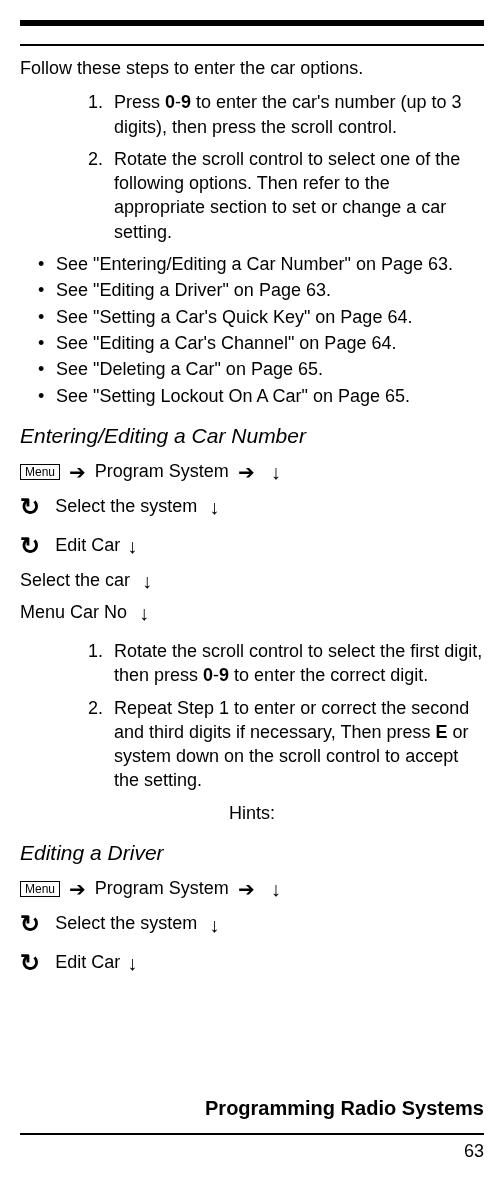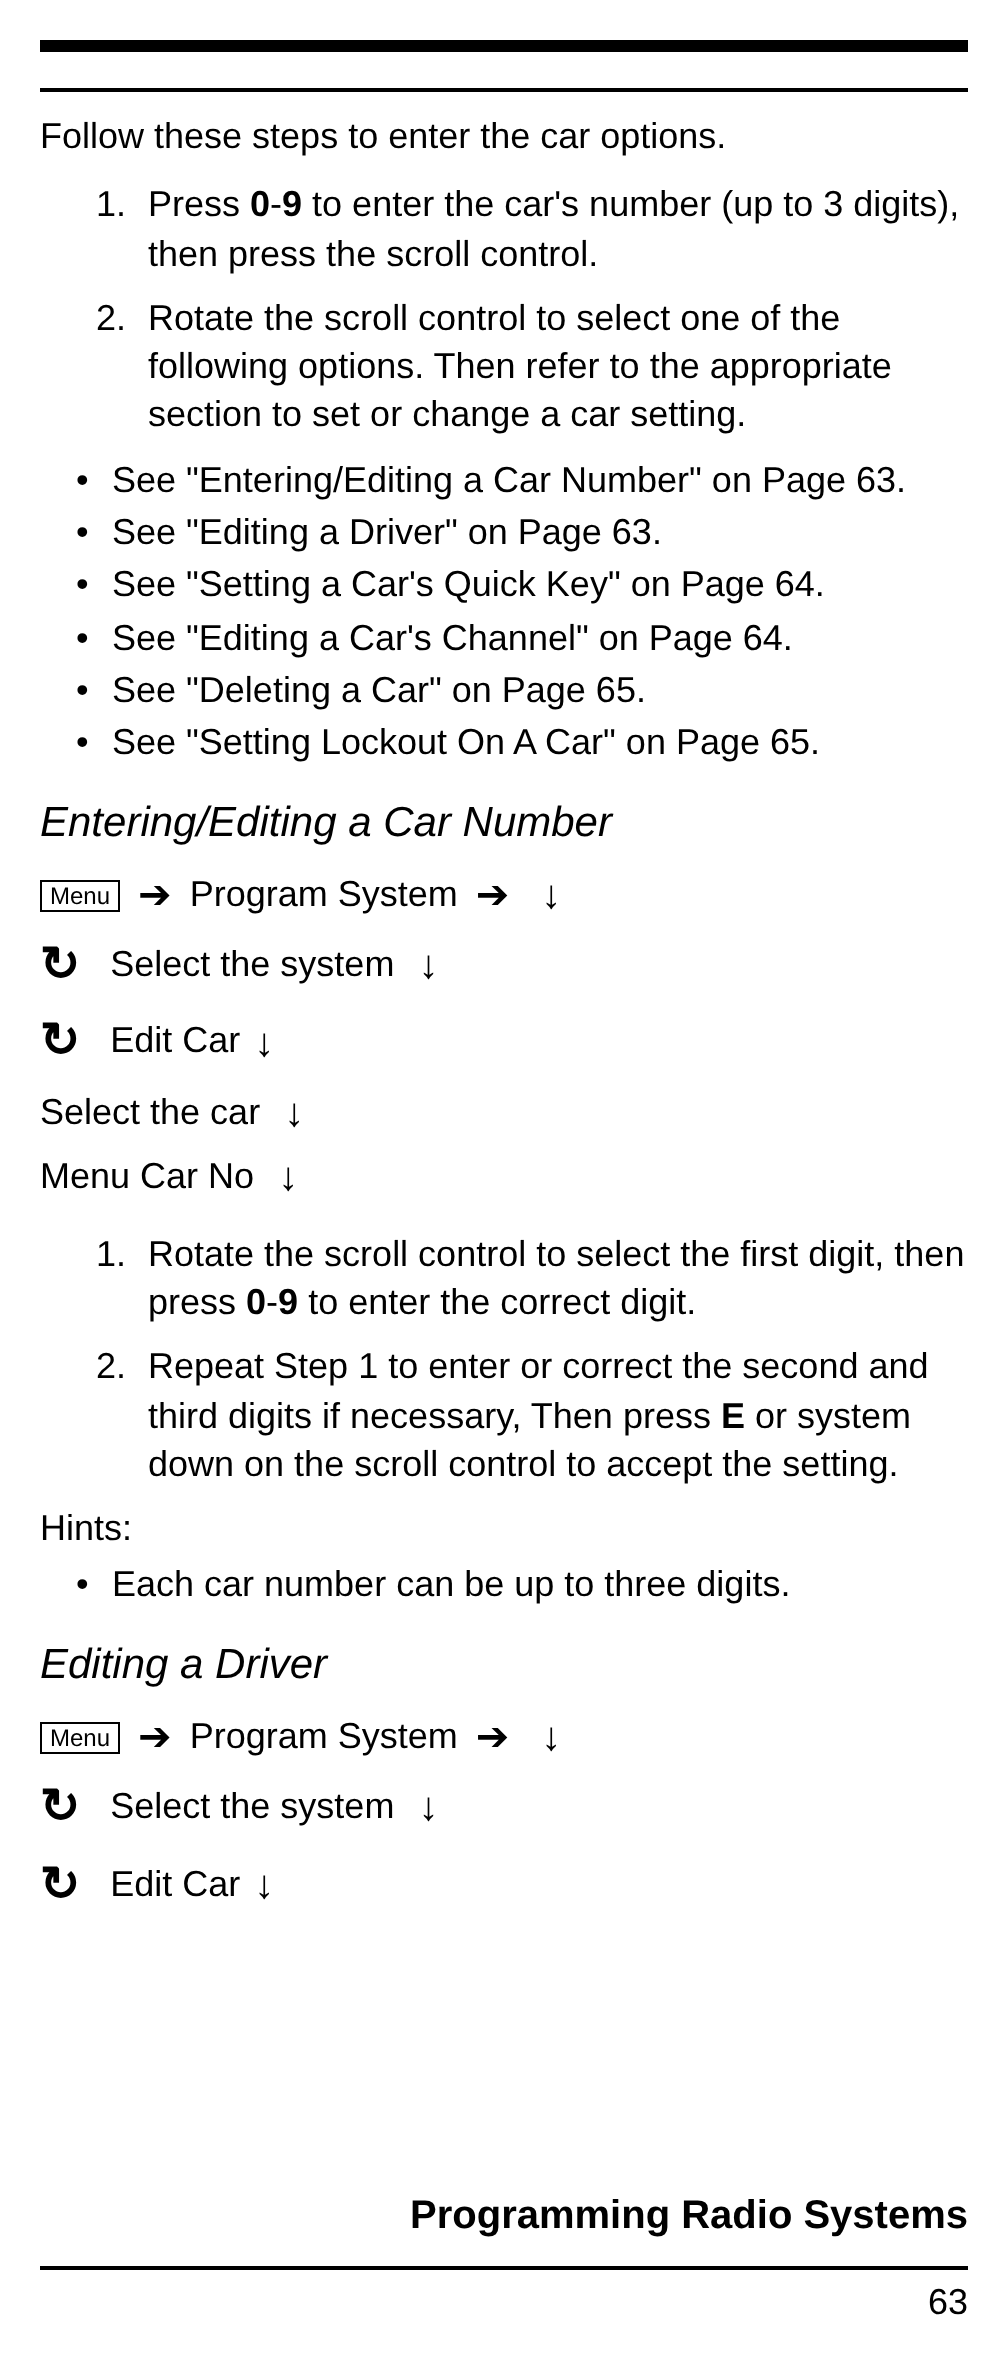--- a/index.html
+++ b/index.html
@@ -30,20 +30,21 @@
     margin: 0 0 10px 0;
   }
   .num-list {
     list-style: decimal;
     padding-left: 48px;
     margin: 0 0 6px 0;
   }
   .num-list li {
     margin-bottom: 8px;
     padding-left: 6px;
+    margin-left: 40px;
   }
   .bold { font-weight: bold; }
   .bullet-list {
     list-style: none;
     padding: 0;
     margin: 0 0 10px 18px;
   }
   .bullet-list li {
     position: relative;
     padding-left: 18px;
@@ -96,20 +97,21 @@
     vertical-align: middle;
     display: inline-block;
     transform: scaleX(-1);
   }
   .mono {
     font-family: Liberation Sans, sans-serif;
     font-size: 18px;
   }
   .hints {
     margin: 6px 0 4px 0;
+    text-align: center;
   }
   .footer-title {
     position: absolute;
     bottom: 60px;
     right: 20px;
     font-weight: bold;
     font-size: 20px;
   }
   .footer-line {
     position: absolute;
@@ -176,21 +178,20 @@
       <span>Rotate the scroll control to select the first digit, then press </span><span class="bold">0</span><span>-</span><span class="bold">9</span><span> to enter the correct digit.</span>
     </li>
     <li>
       <span>Repeat Step 1 to enter or correct the second and third digits if necessary, Then press </span><span class="bold">E</span><span> or system down on the scroll control to accept the setting.</span>
     </li>
   </ol>
 
   <p class="hints">Hints:</p>
 
   <ul class="bullet-list">
-    <li>Each car number can be up to three digits.</li>
   </ul>
 
   <h2 class="section">Editing a Driver</h2>
 
   <div class="nav-block">
     <span class="menu-box">Menu</span>
     <span class="arrow-right"></span>
     <span class="mono">Program System</span>
     <span class="arrow-right"></span>
     &nbsp;<span class="arrow-down"></span><br>

